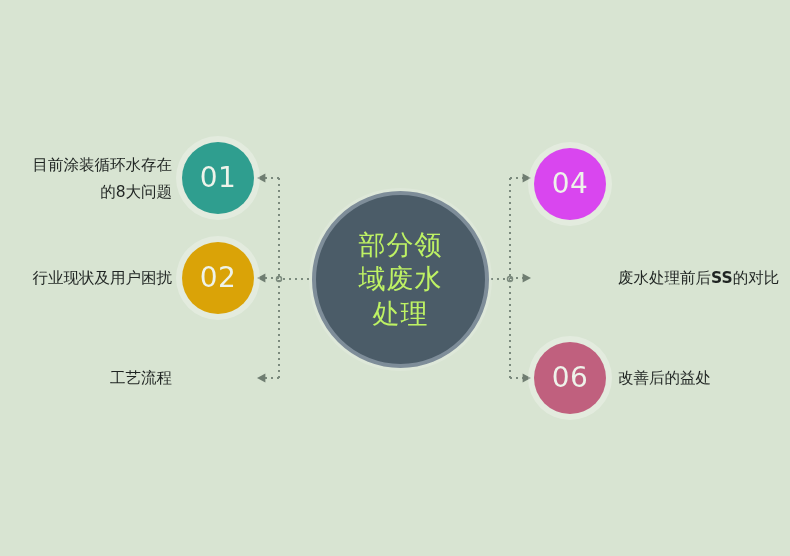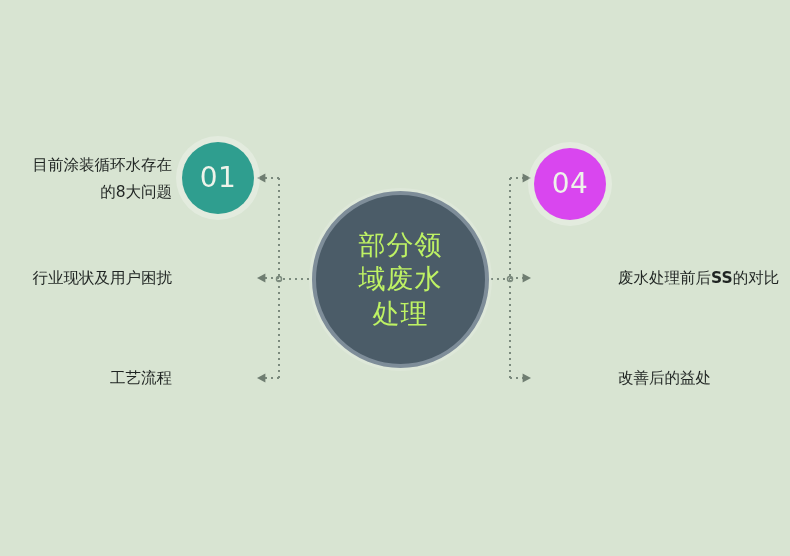--- a/index.html
+++ b/index.html
@@ -123,31 +123,37 @@
         <circle cx="510" cy="279" r="2.5" fill="none" stroke="#7b8a7d" stroke-width="1.5"></circle>
       </g>
   </svg>
 
   <div class="node" style="left: 182px; top: 142px; background: rgb(47, 158, 143);">
     <span class="node-num">01</span>
   </div>
   <div class="caption left" style="top:152px;">目前涂装循环水存在
 的8大问题</div>
 
+  <div class="node" style="left: 182px; top: 242px; background: rgb(218, 163, 7);">
+    <span class="node-num">02</span>
+  </div>
   <div class="caption left" style="top:265px;">行业现状及用户困扰</div>
 
   <div class="caption left" style="top:365px;margin-left:9px;">工艺流程</div>
 
   <div id="hub" style="background: rgb(75, 92, 104); border-color: rgb(126, 141, 153);">
     <div id="hub-text" style="color: #bef264;">部分领
 域废水
 处理</div>
   </div>
 
   <div class="node" style="left: 534px; top: 148px; background: #d946ef;">
     <span class="node-num">04</span>
   </div>
 
   <div class="caption right" id="cap05" style="top:265px;">废水处理前后<b>SS</b>的对比</div>
 
+  <div class="node" style="left: 534px; top: 342px; background: rgb(192, 96, 126);">
+    <span class="node-num">06</span>
+  </div>
   <div class="caption right" style="top:365px;">改善后的益处</div>
 
 </div>
 
 </body></html>

